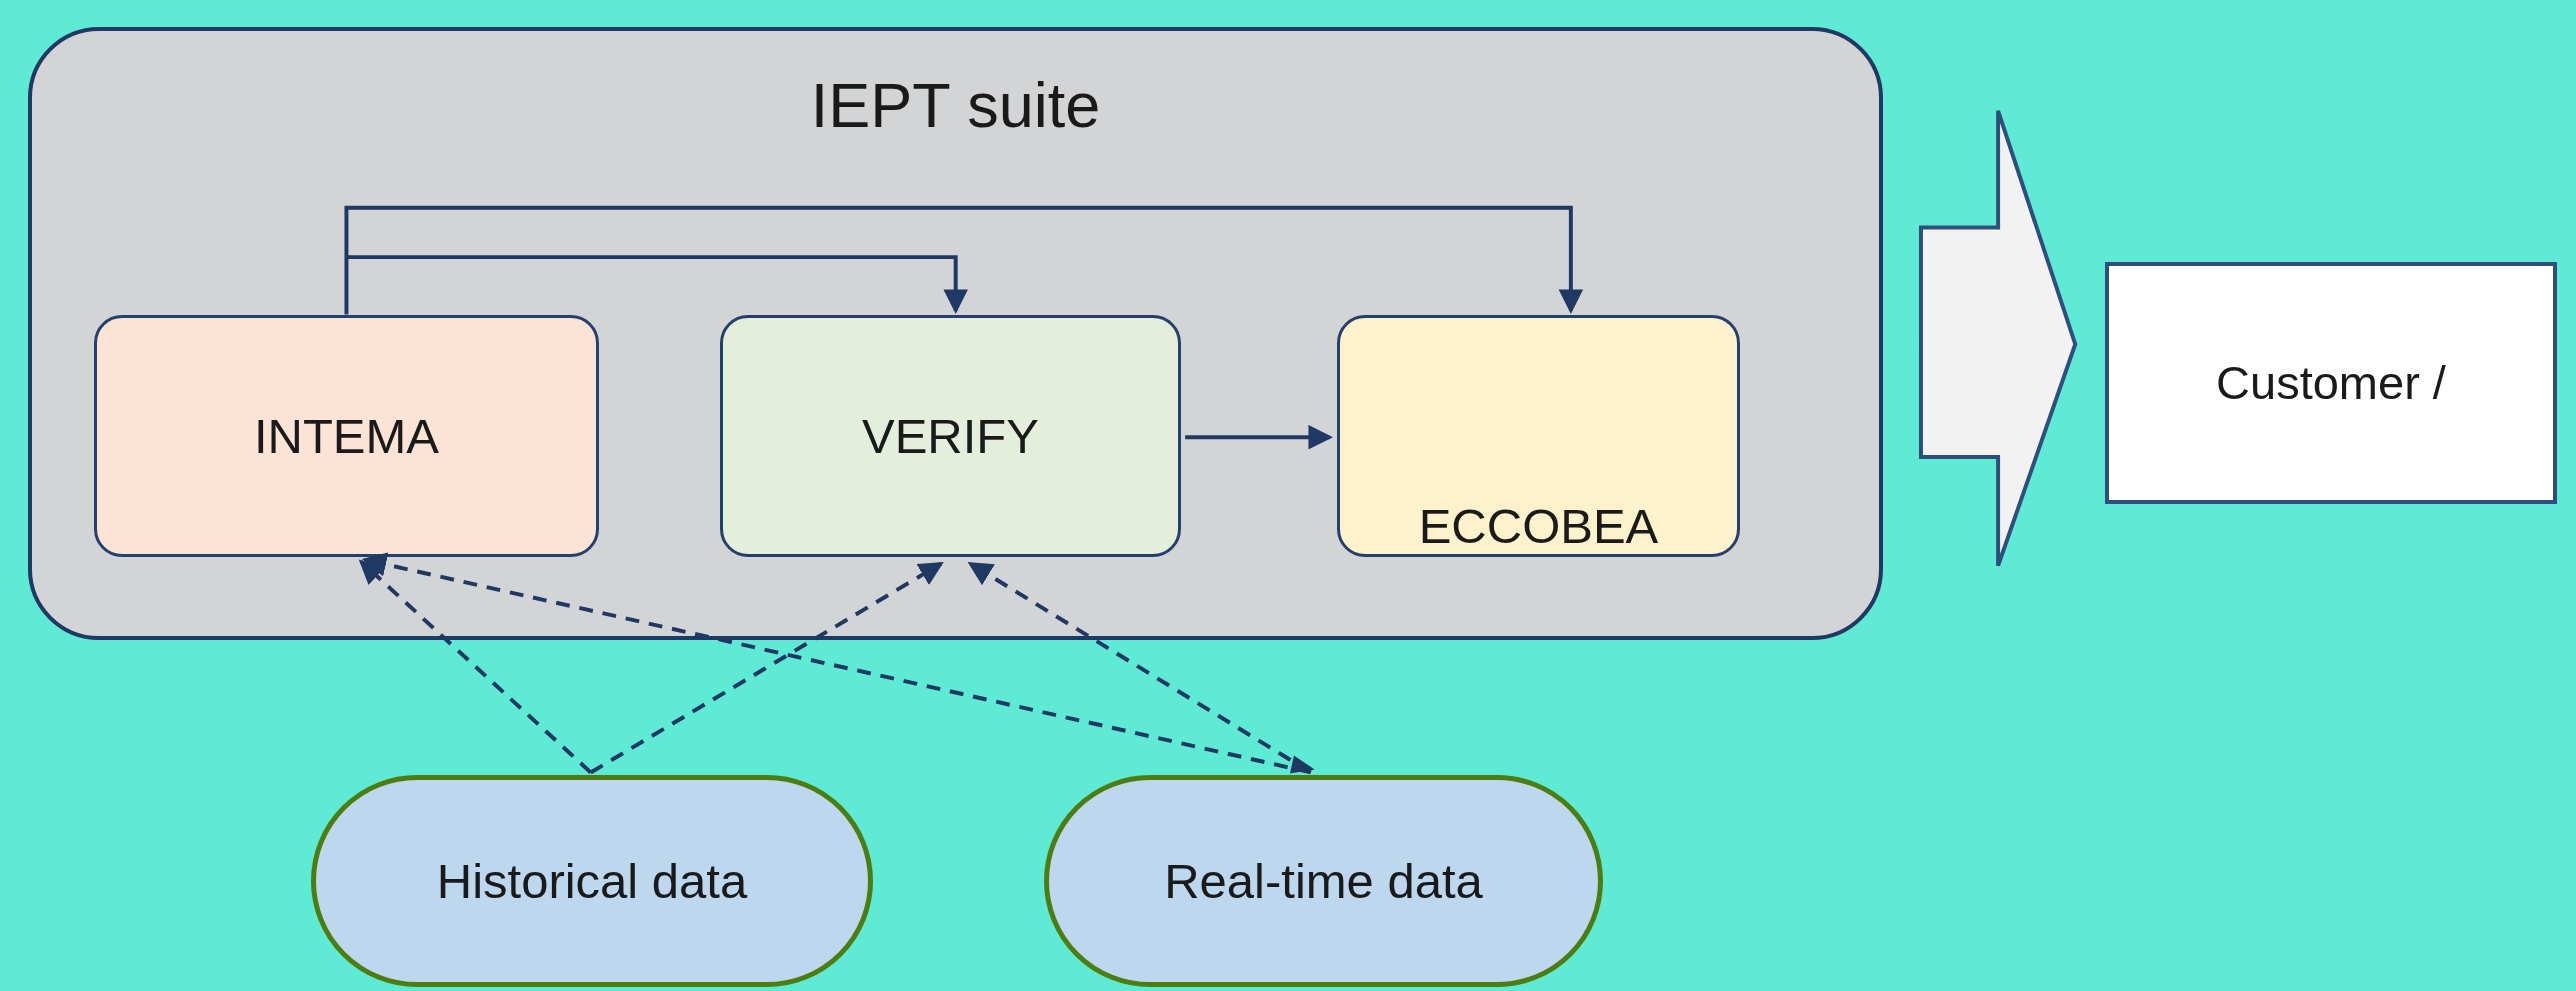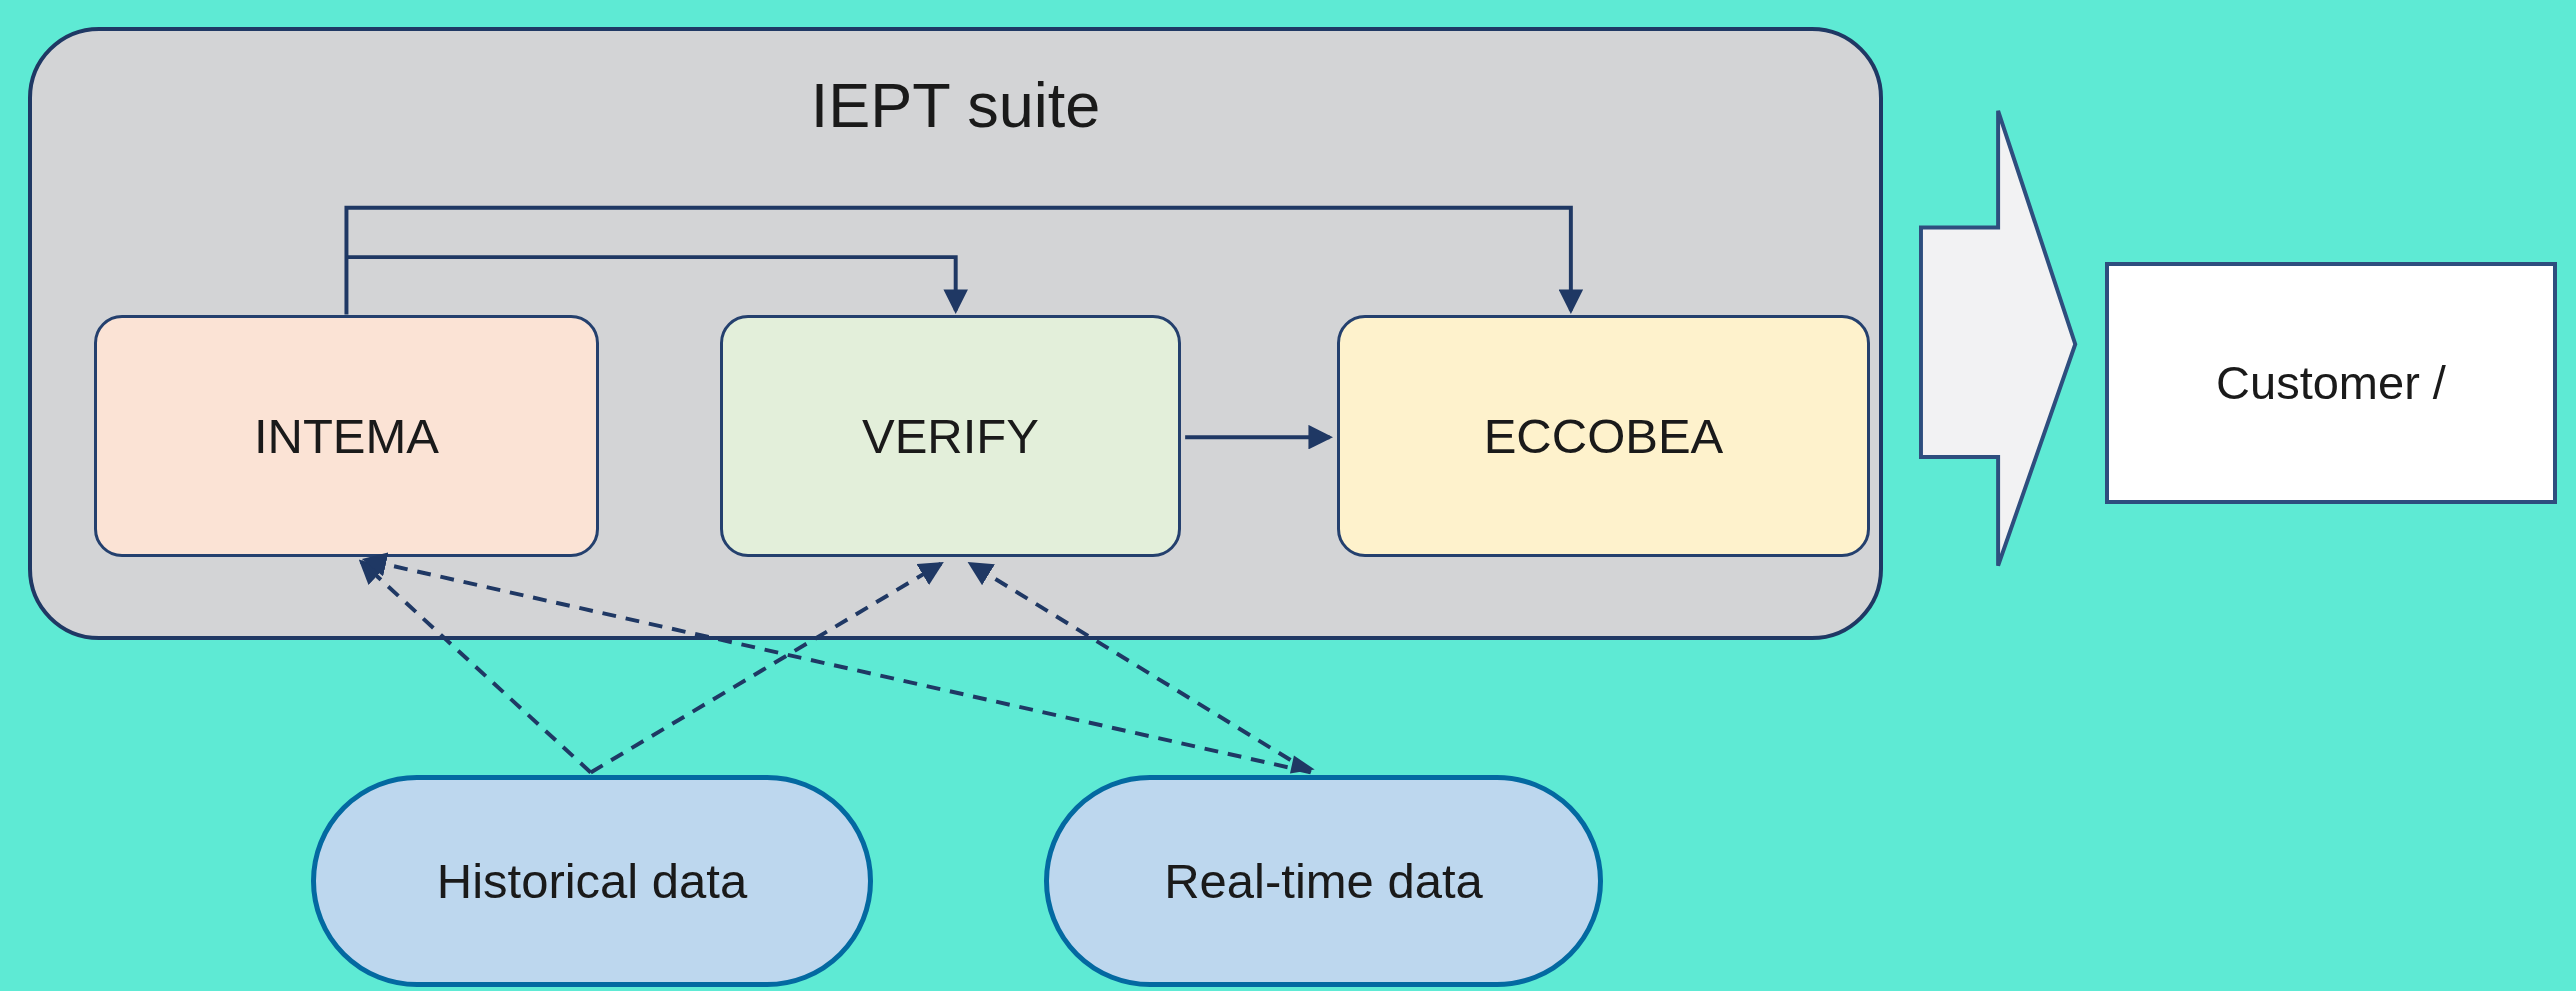--- a/index.html
+++ b/index.html
@@ -27,25 +27,25 @@
   .module{
     position:absolute;
     box-sizing:border-box;
     border:3px solid #24406e;
     border-radius:28px;
     display:flex;align-items:center;justify-content:center;
     font-size:49px;
   }
   .module.intema{left:94px;top:315px;width:505px;height:242px;}
   .module.verify{left:720px;top:315px;width:461px;height:242px;}
-  .module.eccobea{left:1337px;top:315px;width:533px;height:242px;}
+  .module.eccobea{left:1337px;top:315px;width:403px;height:242px;align-items:flex-end;}
   .oval{
     position:absolute;
     box-sizing:border-box;
-    border:5px solid #0369a1;
+    border:5px solid #4d7c0f;
     border-radius:109px;
     display:flex;align-items:center;justify-content:center;
     font-size:49px;
   }
   .oval.historical{left:311px;top:775px;width:562px;height:212px;}
   .oval.realtime{left:1044px;top:775px;width:559px;height:212px;text-align:right;}
   .customer{
     position:absolute;left:2105px;top:218px;width:452px;height:242px;
     box-sizing:border-box;
     background:#ffffff;

